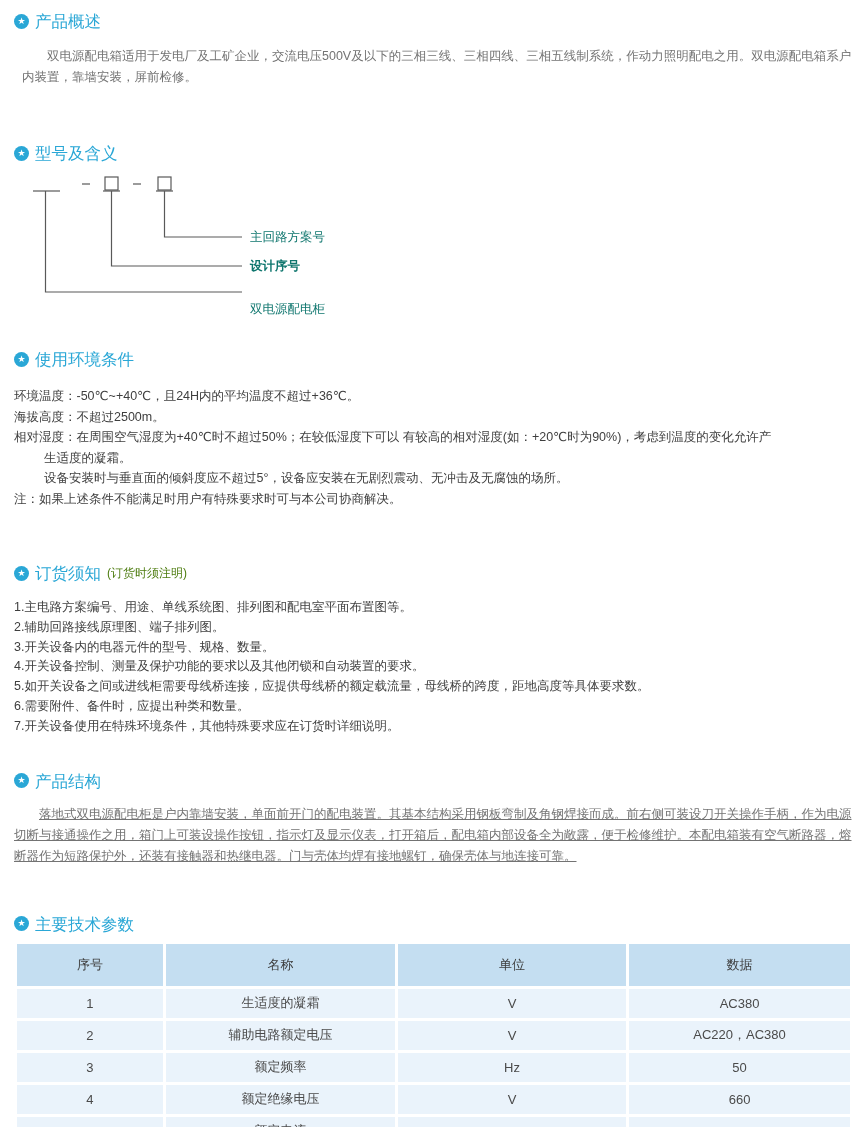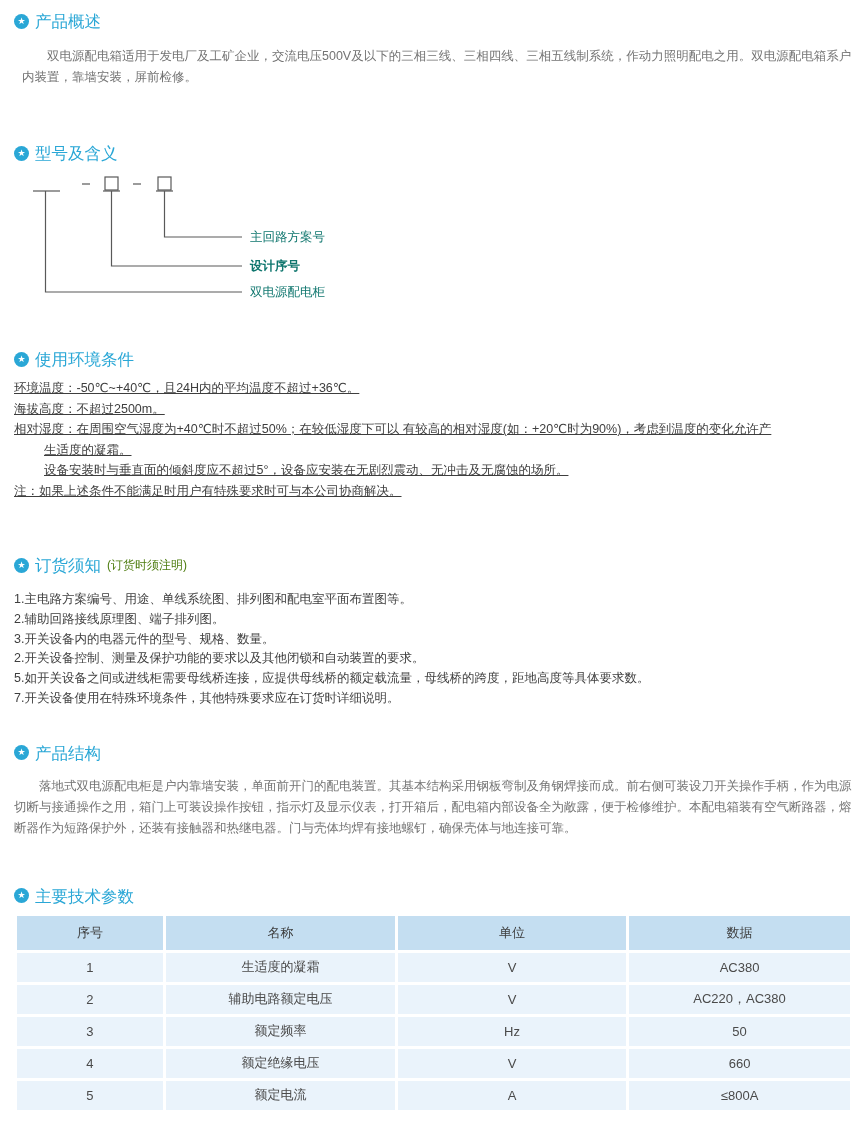--- a/index.html
+++ b/index.html
@@ -31,52 +31,52 @@
     margin:14px 0 0 8px;
     line-height:21px;
     text-indent:2em;
     color:#737373;
   }
   .s2{margin-top:54px;}
   .s3{margin-top:41px;}
   .s4{margin-top:53px;}
   .s5{margin-top:33px;}
   .s6{margin-top:46px;}
-  .env-lines{margin-top:8px;line-height:20.5px;text-decoration:underline;}
+  .env-lines{margin-top:16px;line-height:20.5px;}
   .env-line{white-space:normal;}
   .env-line.indent{padding-left:30px;}
   .order-list{margin-top:14px;line-height:19.8px;}
   
   .diagram{
     position:relative;
     width:360px;height:138px;
     margin:5px 0 0 6px;
   }
   .diagram svg{position:absolute;left:0;top:0;}
   .diagram-label{
     position:absolute;left:230px;
     font-size:12.5px;line-height:15px;color:#0f766e;
     white-space:nowrap;
   }
   .lbl-main{top:61px;}
   .lbl-design{top:90px;font-weight:bold;}
-  .lbl-cabinet{top:116px;text-align:center;}
+  .lbl-cabinet{top:133px;text-align:center;}
   
   table.params{
     width:100%;
     border-collapse:separate;
     border-spacing:3px;
     margin-top:6px;
     table-layout:fixed;
   }
   table.params th{
     background:#c4def1;
     font-weight:normal;
     font-size:13px;color:#3c3c3c;
-    height:34px;text-align:center;
+    height:42px;text-align:center;
     padding:0 4px;
     margin-left:24px;
   }
   table.params td{
     background:#eaf3fb;
     font-size:13px;color:#4a4a4a;
     height:29px;text-align:center;
     padding:0 4px;
   }
 </style>
@@ -139,32 +139,33 @@
 <section class="s4">
   <div class="section-header">
     <span class="star-badge">★</span>
     <span>订货须知</span>
     <span class="header-note">(订货时须注明)</span>
   </div>
   <div class="order-list">
     <div class="order-item">1.主电路方案编号、用途、单线系统图、排列图和配电室平面布置图等。</div>
     <div class="order-item">2.辅助回路接线原理图、端子排列图。</div>
     <div class="order-item">3.开关设备内的电器元件的型号、规格、数量。</div>
-    <div class="order-item">2.开关设备控制、测量及保护功能的要求以及其他闭锁和自动装置的要求。</div>
+    <div class="order-item">4.开关设备控制、测量及保护功能的要求以及其他闭锁和自动装置的要求。</div>
     <div class="order-item">5.如开关设备之间或进线柜需要母线桥连接，应提供母线桥的额定载流量，母线桥的跨度，距地高度等具体要求数。</div>
+    <div class="order-item">6.需要附件、备件时，应提出种类和数量。</div>
     <div class="order-item">7.开关设备使用在特殊环境条件，其他特殊要求应在订货时详细说明。</div>
   </div>
 </section>
 
 <section class="s5">
   <div class="section-header">
     <span class="star-badge">★</span>
     <span>产品结构</span>
   </div>
-  <p class="para" style="margin-left:0;margin-top:12px;">落地式双电源配电柜是户内靠墙安装，单面前开门的配电装置。其基本结构采用钢板弯制及角钢焊接而成。前右侧可装设刀开关操作手柄，作为电源切断与接通操作之用，箱门上可装设操作按钮，指示灯及显示仪表，打开箱后，配电箱内部设备全为敞露，便于检修维护。本配电箱装有空气断路器，熔断器作为短路保护外，还装有接触器和热继电器。门与壳体均焊有接地螺钉，确保壳体与地连接可靠。</p>
+  <p class="para" style="margin-left:0;margin-top:12px;text-decoration:underline;">落地式双电源配电柜是户内靠墙安装，单面前开门的配电装置。其基本结构采用钢板弯制及角钢焊接而成。前右侧可装设刀开关操作手柄，作为电源切断与接通操作之用，箱门上可装设操作按钮，指示灯及显示仪表，打开箱后，配电箱内部设备全为敞露，便于检修维护。本配电箱装有空气断路器，熔断器作为短路保护外，还装有接触器和热继电器。门与壳体均焊有接地螺钉，确保壳体与地连接可靠。</p>
 </section>
 
 <section class="s6">
   <div class="section-header">
     <span class="star-badge">★</span>
     <span>主要技术参数</span>
   </div>
   <table class="params">
     <colgroup>
       <col style="width:17.7%">

